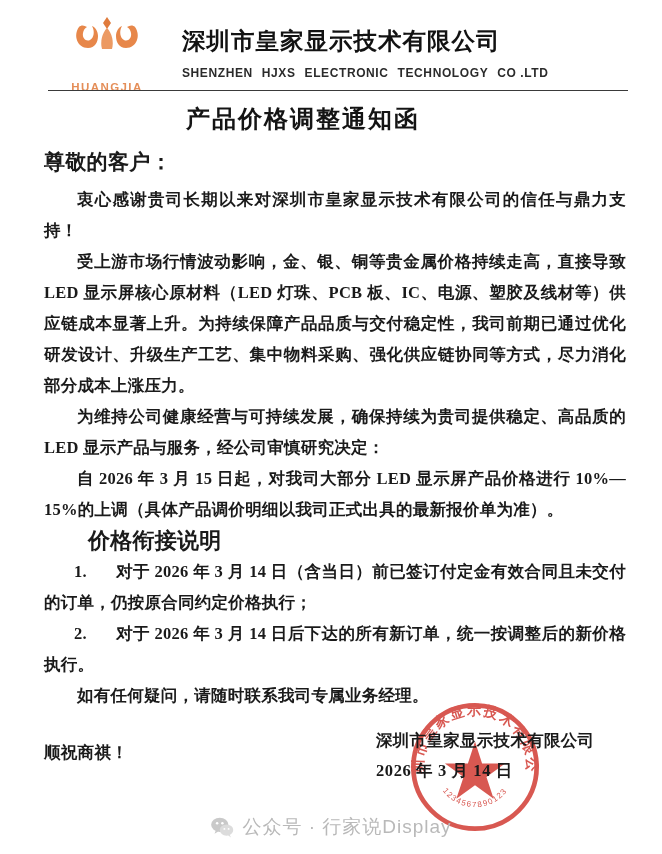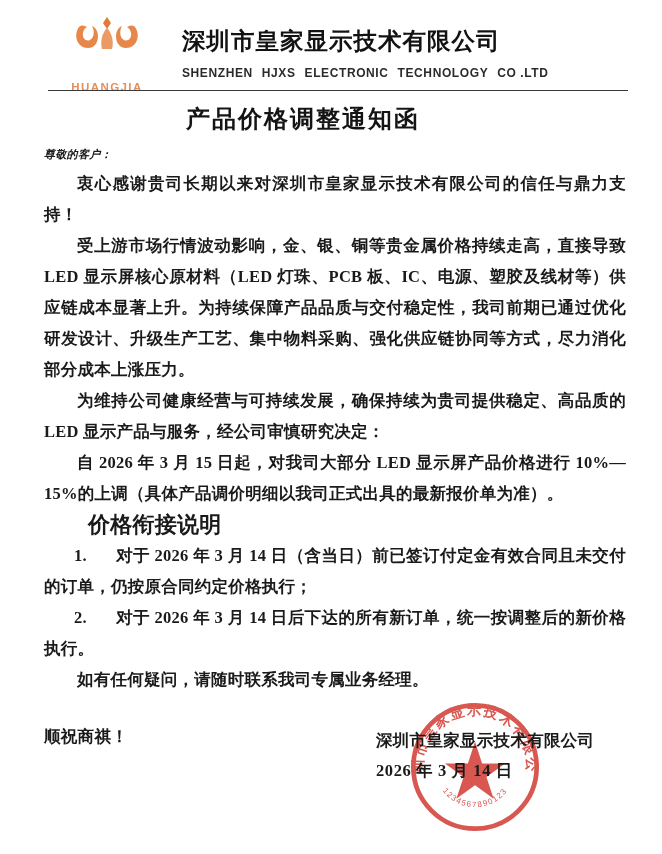--- a/index.html
+++ b/index.html
@@ -105,26 +105,25 @@
   }
 
   
   .body-area {
     position: absolute;
     left: 44px;
     top: 146px;
     width: 582px;
   }
   .salutation {
-    font-size: 11px;
+    font-size: 21px;
     font-weight: bold;
     line-height: 1.6;
     margin-bottom: 4px;
     letter-spacing: .3px;
-    font-style: italic;
   }
   p.para {
     margin: 0;
     font-size: 16.5px;
     line-height: 31px;
     text-indent: 2em;
     text-align: justify;
     letter-spacing: .25px;
     font-weight: bold;
   }
@@ -284,14 +283,27 @@
     <text font-family="'Liberation Sans', sans-serif" font-size="12" fill="#d0342c" letter-spacing="2">
       <textPath href="#arcBottom" startOffset="50%" text-anchor="middle">1234567890123</textPath>
     </text>
   </svg>
 
   <div class="signature">
     <div class="sign-company">深圳市皇家显示技术有限公司</div>
     <div class="sign-date">2026 年 3 月 14 日</div>
   </div>
 
+  <div class="footer-wm">
+    <svg class="wechat-icon" viewBox="0 0 32 32">
+      <ellipse cx="13" cy="13" rx="11.5" ry="9.5" fill="#c9c9c9"></ellipse>
+      <polygon points="8,20 6,25 11,22" fill="#c9c9c9"></polygon>
+      <circle cx="9.5" cy="11" r="1.7" fill="#ffffff"></circle>
+      <circle cx="16.5" cy="11" r="1.7" fill="#ffffff"></circle>
+      <ellipse cx="22" cy="20" rx="9" ry="7.5" fill="#dcdcdc"></ellipse>
+      <polygon points="26,25.5 28,30 24,27" fill="#dcdcdc"></polygon>
+      <circle cx="19.2" cy="18.5" r="1.3" fill="#ffffff"></circle>
+      <circle cx="24.8" cy="18.5" r="1.3" fill="#ffffff"></circle>
+    </svg>
+    <div class="wm-text">公众号 · 行家说Display</div>
+  </div>
 
 </div>
 
 </body></html>

